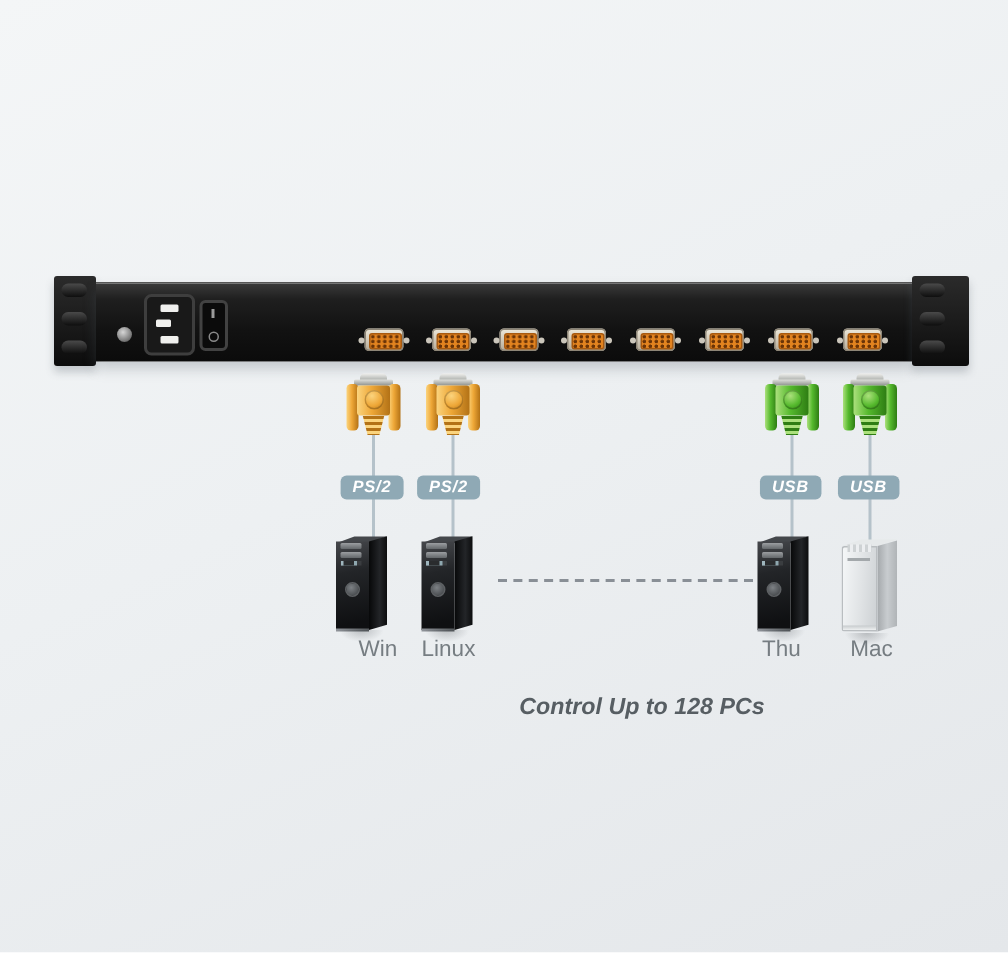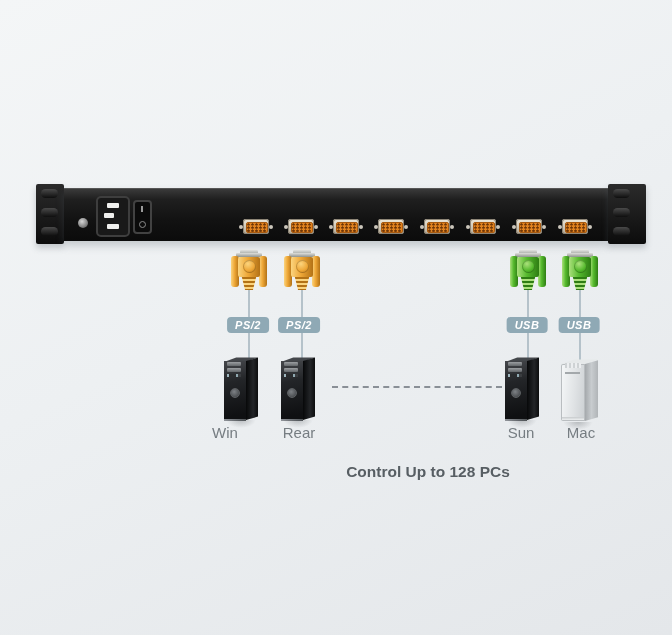--- a/index.html
+++ b/index.html
@@ -11,20 +11,21 @@
   
   .title{
     position:absolute; left:35px; top:150px;
     font-size:21px; font-weight:bold; letter-spacing:-0.3px;
     color:var(--title-text,#4b5358);
   }
   .caption{
     position:absolute; left:428px; top:463px; transform:translateX(-50%);
     font-size:15.5px; font-weight:bold; white-space:nowrap;
     color:var(--caption-text,#575e63);
+    font-style:italic;
   }
   .pc-label{
     position:absolute; top:424px; width:70px; text-align:center;
     font-size:15px; color:var(--label-text,#767d82);
   }
   
   .bracket{
     position:absolute; top:184px; width:28px; height:60px;
     background:linear-gradient(180deg,#2b2b2b,#0c0c0c);
     border-radius:2px; box-shadow:0 4px 6px rgba(90,100,110,0.30);
@@ -297,22 +298,22 @@
   <div class="tower mac" style="left:561px; top:359px">
     <div class="t-top"></div>
       <div class="t-side"></div>
       <div class="t-front"></div>
     <div class="mac-grill"></div>
       <div class="mac-slot"></div>
       <div class="mac-foot"></div>
       <div class="t-refl"></div>
   </div>
 
-  <div class="pc-label" style="left:190px">Win</div>
-  <div class="pc-label" style="left:264px">Rear</div>
-  <div class="pc-label" style="left:486px">Sun</div>
+  <div class="pc-label" style="left:217px">Win</div>
+  <div class="pc-label" style="left:264px">Linux</div>
+  <div class="pc-label" style="left:486px">Thu</div>
   <div class="pc-label" style="left:546px">Mac</div>
 
   <div class="dashes"></div>
 
   <div class="caption">Control Up to 128 PCs</div>
 
 </div>
 
 </body></html>

